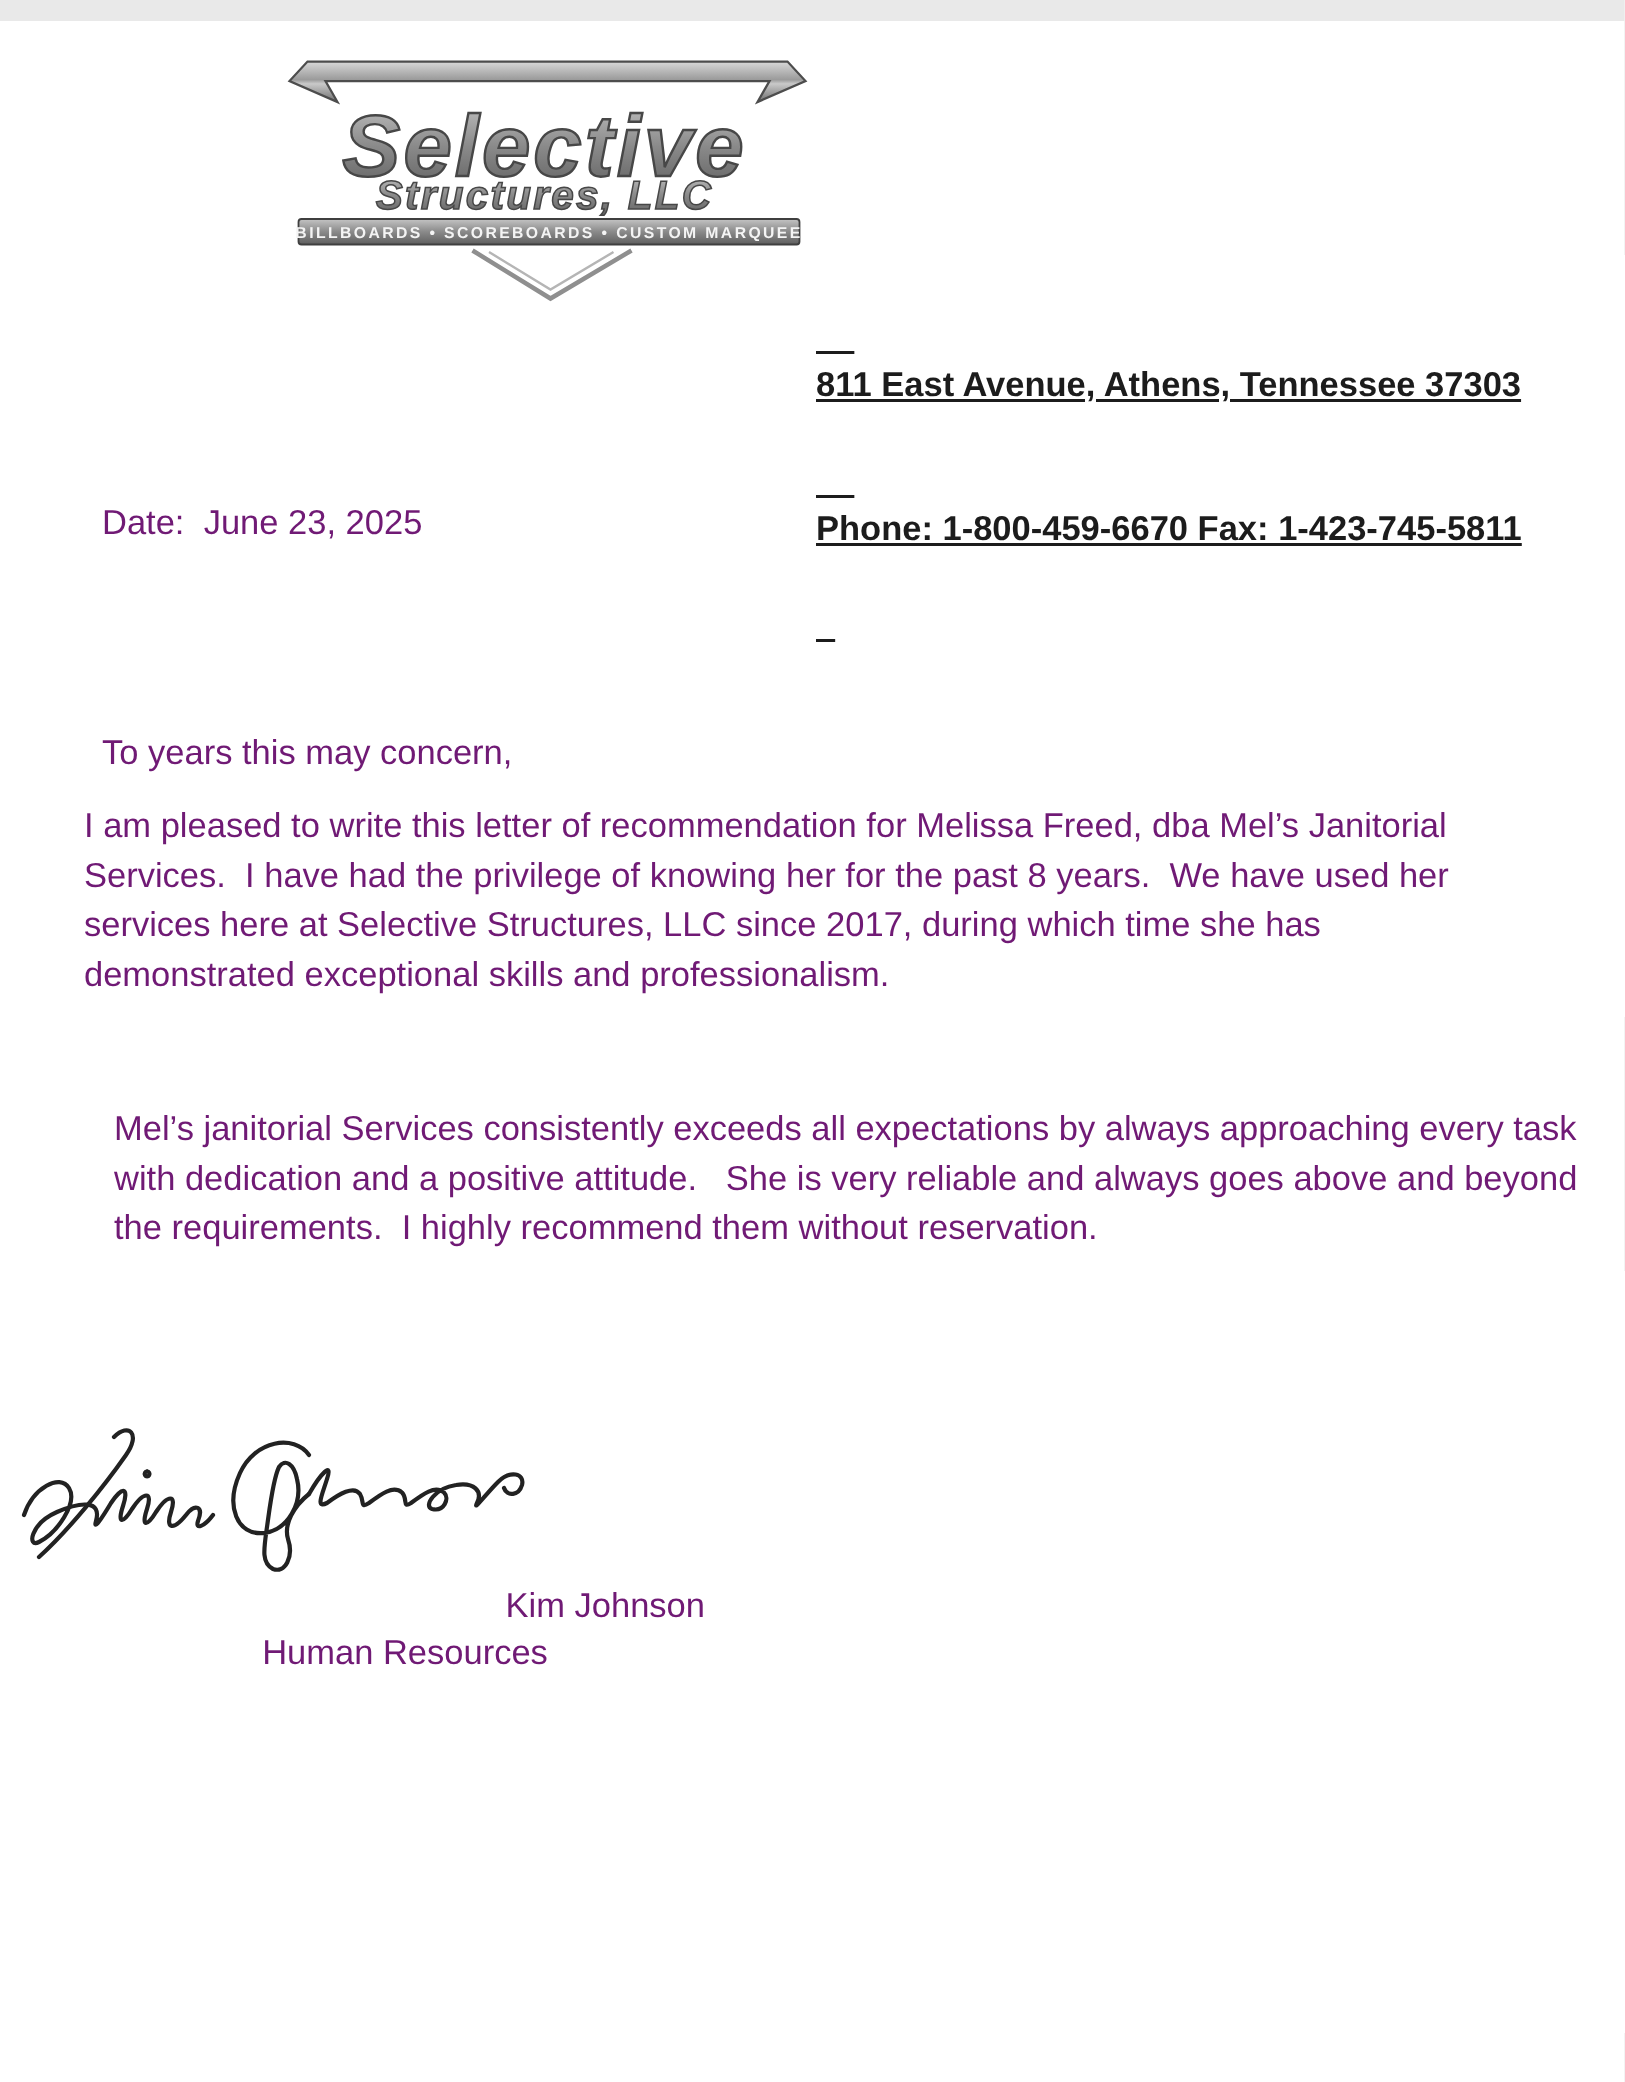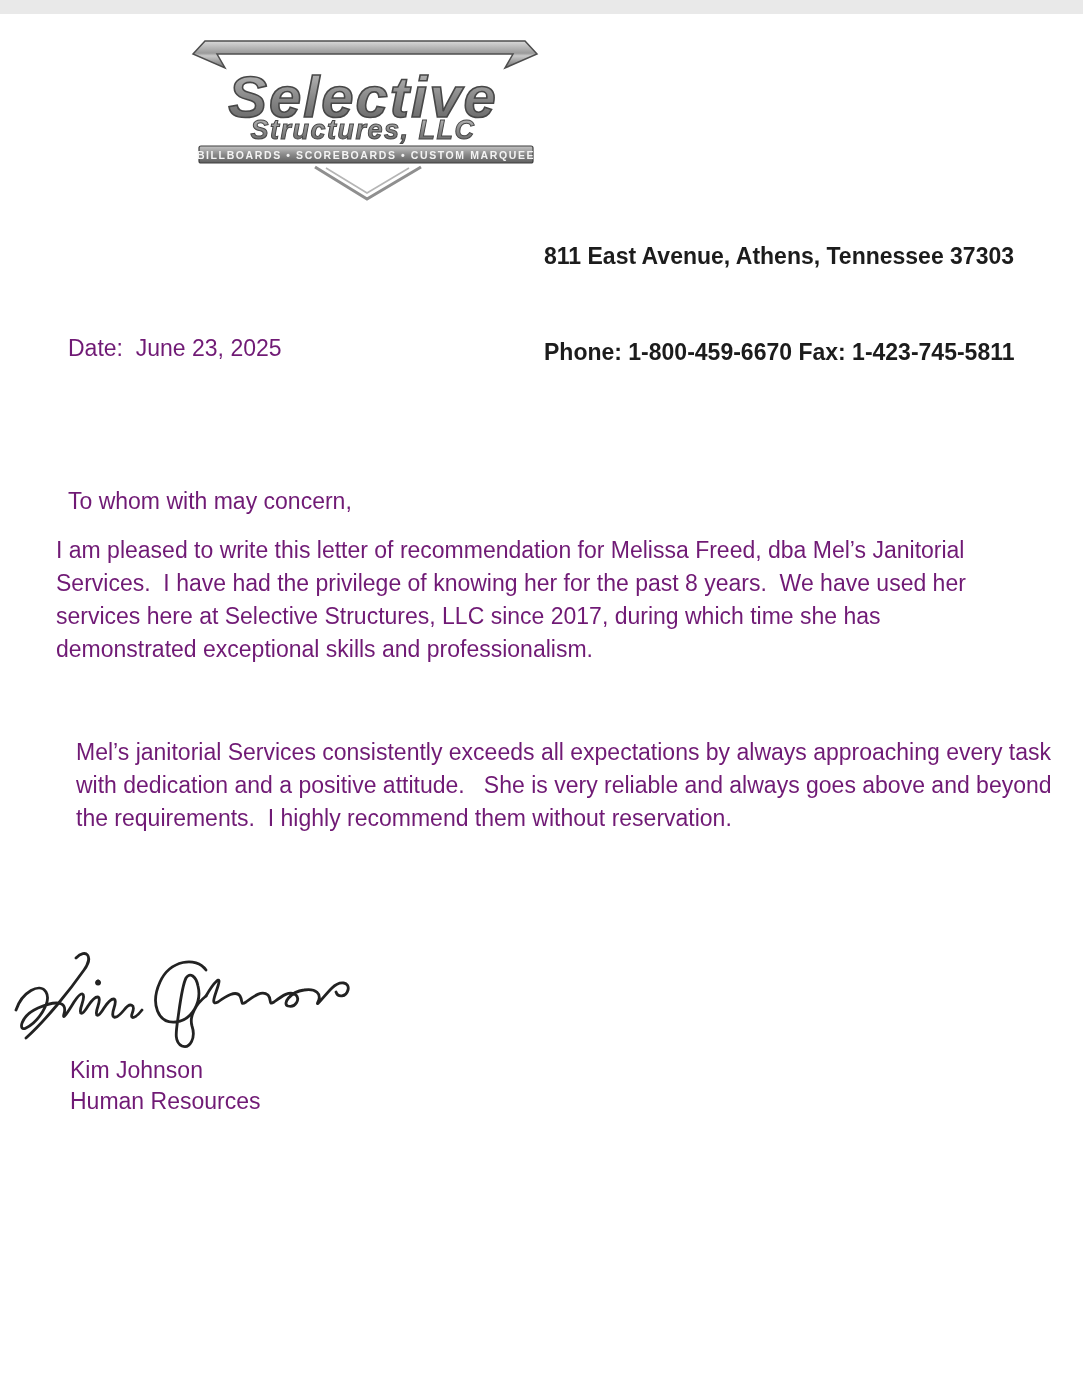--- a/index.html
+++ b/index.html
@@ -28,37 +28,38 @@
   }
   .address-block {
     left: 544px;
     top: 162px;
     width: 480px;
     font-size: 23px;
     font-weight: bold;
     line-height: 32px;
     white-space: pre-wrap;
     color: #1c1c1c;
+    text-decoration: underline;
   }
 
   
   .body-text {
     font-size: 23px;
     line-height: 33px;
     white-space: pre-wrap;
     color: #701a75;
   }
   .date-line     { left: 68px;  top: 318px; width: 500px; }
   .salutation    { left: 68px;  top: 471px; width: 600px; }
   .paragraph-1   { left: 56px;  top: 520px; width: 958px; }
   .paragraph-2   { left: 76px;  top: 722px; width: 988px; }
   .closing       { left: 70px;  top: 893px; width: 300px; }
   .signature-wrap{ left: 10px;  top: 926px; width: 352px; height: 114px; }
-  .signer-name   { left: 70px;  top: 1041px; width: 400px; line-height: 31px; }
-  .signer-title  { left: 70px;  top: 1072px; width: 400px; line-height: 31px; }
+  .signer-name   { left: 70px;  top: 1041px; width: 400px; line-height: 31px; text-align: right; }
+  .signer-title  { left: 70px;  top: 1072px; width: 400px; line-height: 31px; text-align: center; }
 </style>
 </head>
 <body>
 
 <div class="page">
 
   <div class="abs logo-wrap">
     <svg width="360" height="178" viewBox="0 0 360 178">
       <defs>
         <linearGradient id="metal" x1="0" y1="0" x2="0" y2="1">
@@ -88,21 +89,21 @@
     </svg>
   </div>
 
   <div class="abs address-block">
     <div>811 East Avenue, Athens, Tennessee 37303</div>
     <div>Phone: 1-800-459-6670 Fax: 1-423-745-5811</div>
   </div>
 
   <div class="abs body-text date-line">Date:  June 23, 2025</div>
 
-  <div class="abs body-text salutation">To whom with may concern,</div>
+  <div class="abs body-text salutation">To years this may concern,</div>
 
   <div class="abs body-text paragraph-1">I am pleased to write this letter of recommendation for Melissa Freed, dba Mel’s Janitorial Services.  I have had the privilege of knowing her for the past 8 years.  We have used her services here at Selective Structures, LLC since 2017, during which time she has demonstrated exceptional skills and professionalism.</div>
 
   <div class="abs body-text paragraph-2">Mel’s janitorial Services consistently exceeds all expectations by always approaching every task with dedication and a positive attitude.   She is very reliable and always goes above and beyond the requirements.  I highly recommend them without reservation.</div>
 
 
   <div class="abs signature-wrap">
     <svg width="352" height="114" viewBox="0 0 352 114">
       <g fill="none" stroke="#222222" stroke-width="2.8" stroke-linecap="round" stroke-linejoin="round">
 

